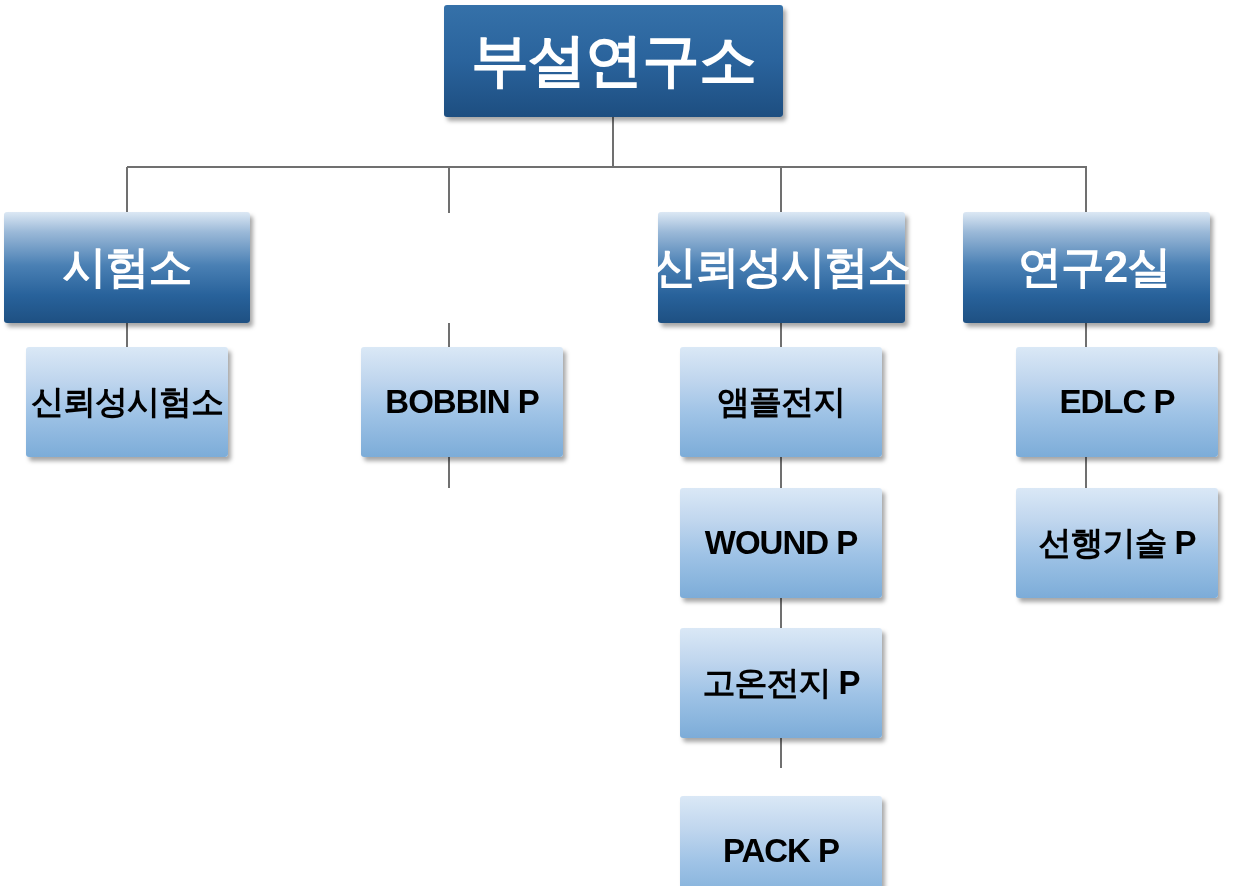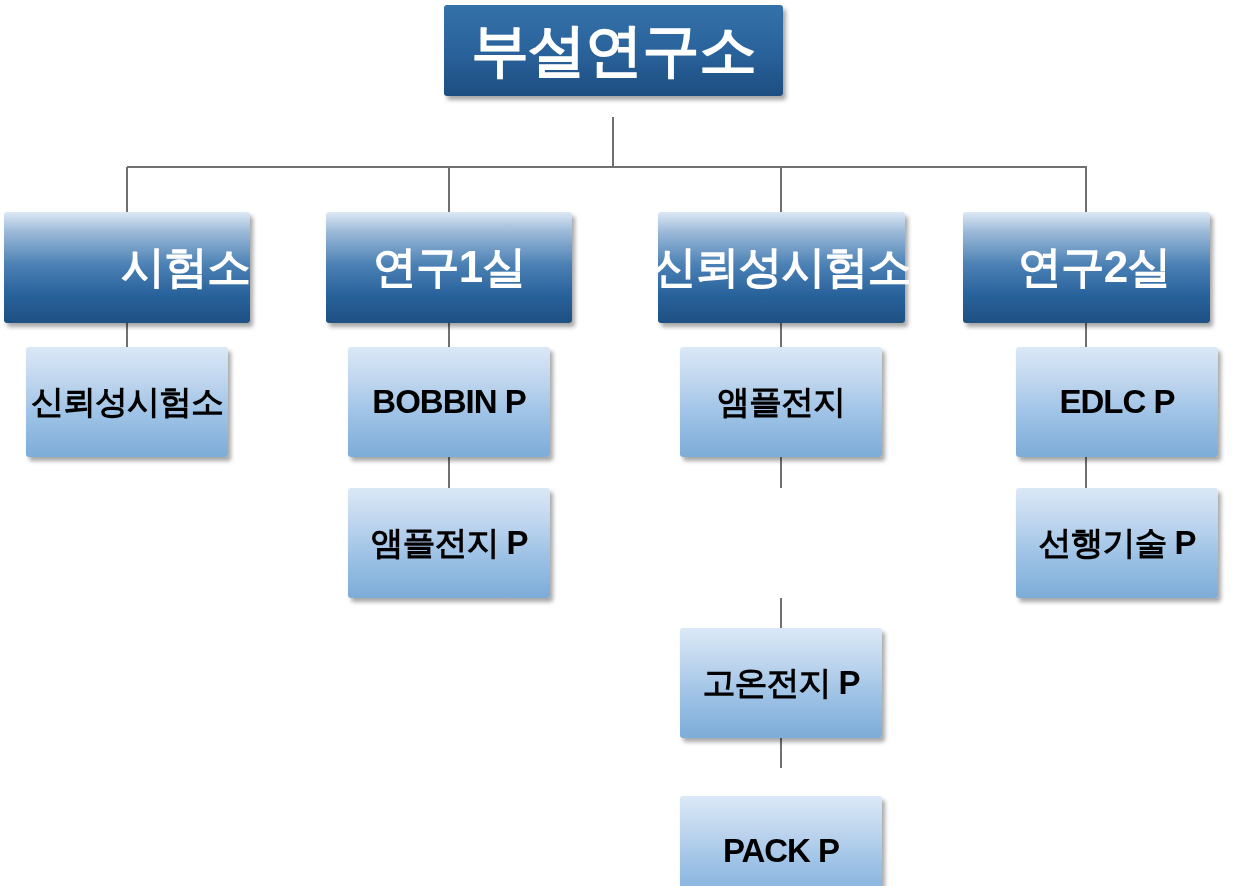--- a/index.html
+++ b/index.html
@@ -20,46 +20,46 @@
     display: flex;
     align-items: center;
     justify-content: center;
     border-radius: 3px;
     box-shadow: 3px 4px 4px rgba(0,0,0,0.35);
     font-weight: bold;
     white-space: nowrap;
     box-sizing: border-box;
   }
   .root-box {
-    left: 444px; top: 5px; width: 339px; height: 91px;
+    left: 444px; top: 5px; width: 339px; height: 112px;
     background: linear-gradient(180deg, #3571a9 0%, #2a639c 50%, #1d4e80 100%);
     color: #ffffff;
     font-size: 58px;
     letter-spacing: -1px;
   }
   .head-box {
     top: 212px; height: 111px;
     background: linear-gradient(180deg, #dce8f4 0%, #9bb9d8 18%, #4a80b4 48%, #28629b 75%, #1e5082 100%);
     color: #ffffff;
     font-size: 44px;
     letter-spacing: -1px;
   }
-  .head-c1 { left: 4px;   width: 246px; justify-content: flex-end; }
+  .head-c1 { left: 4px;   width: 246px; }
   .head-c2 { left: 326px; width: 246px; }
   .head-c3 { left: 658px; width: 247px; }
   .head-c4 { left: 963px; width: 247px; padding-left: 15px; }
   .child-box {
     width: 202px; height: 110px;
     background: linear-gradient(180deg, #dae8f6 0%, #c0d6ee 30%, #9fc3e6 60%, #7cacd8 100%);
     color: #000000;
     font-size: 33px;
     letter-spacing: -1px;
   }
   .col1 { left: 26px; }
-  .col2 { left: 348px; }
+  .col2 { left: 361px; }
   .col3 { left: 680px; }
   .col4 { left: 1016px; }
   .row1 { top: 347px; }
   .row2 { top: 488px; }
   .row3 { top: 628px; }
   .row4 { top: 768px; margin-top: 28px; }
   .line {
     position: absolute;
     background: #707070;
   }
@@ -91,43 +91,40 @@
   <div class="line vline" style="left:1085px; top:323px; height:24px;"></div>
   <div class="line vline" style="left:1085px; top:457px; height:31px;"></div>
 
   <div class="box root-box">
     <span>부설연구소</span>
   </div>
 
   <div class="box head-box head-c1">
     <span>시험소</span>
   </div>
-  <div class="box head-box head-c2">
-    <span>연구1실</span>
-  </div>
   <div class="box head-box head-c3">
     <span>신뢰성시험소</span>
   </div>
   <div class="box head-box head-c4">
     <span>연구2실</span>
   </div>
 
   <div class="box child-box col1 row1">
     <span>신뢰성시험소</span>
   </div>
 
   <div class="box child-box col2 row1">
     <span>BOBBIN P</span>
   </div>
-  <div class="box child-box col2 row2">
-    <span>앰플전지 P</span>
-  </div>
 
   <div class="box child-box col3 row1">
     <span>앰플전지</span>
+  </div>
+  <div class="box child-box col3 row2">
+    <span>WOUND P</span>
   </div>
   <div class="box child-box col3 row3">
     <span>고온전지 P</span>
   </div>
   <div class="box child-box col3 row4">
     <span>PACK P</span>
   </div>
 
   <div class="box child-box col4 row1">
     <span>EDLC P</span>

